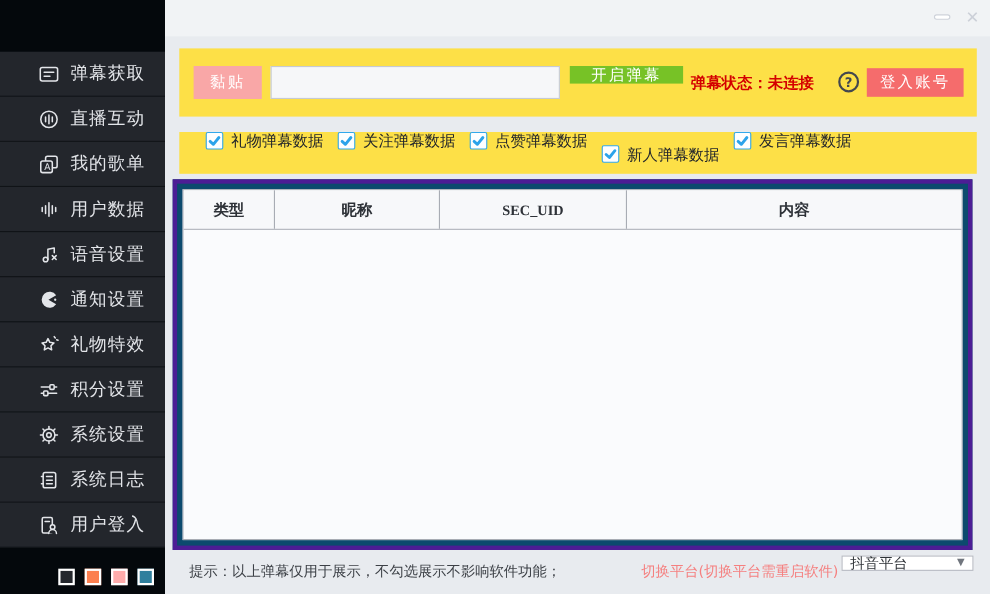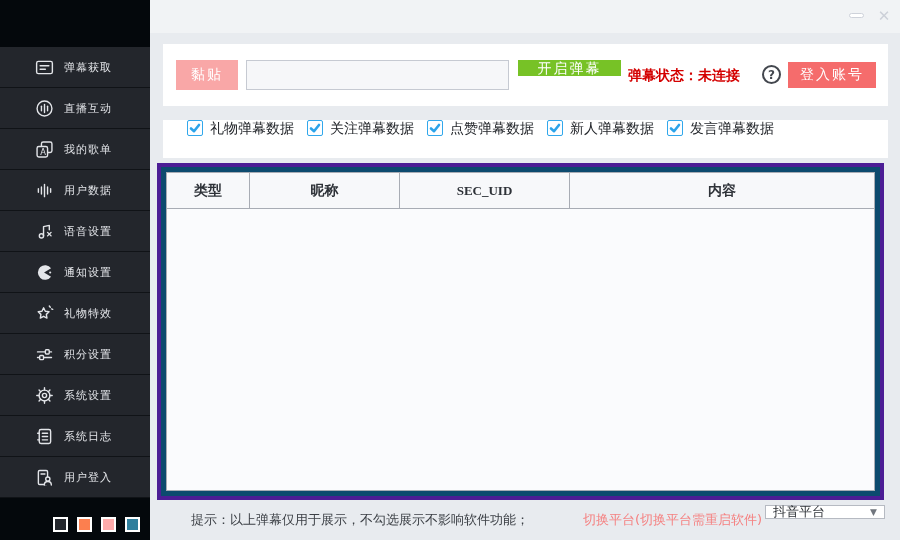--- a/index.html
+++ b/index.html
@@ -10,58 +10,58 @@
   }
   
   .sidebar { position:absolute; left:0; top:0; width:150px; height:540px; background:#04080c; }
   .nav { position:absolute; left:0; top:47px; width:150px; }
   .nav-item {
     height:41px; background:#23262c; border-bottom:1px solid #101317;
     display:flex; align-items:center; padding-left:34px; cursor:pointer;
   }
   .nav-item .icon { width:21px; height:21px; margin-right:9px; display:flex; align-items:center; justify-content:center; }
   .nav-item svg { width:21px; height:21px; stroke:#e3e5e9; fill:none; stroke-width:1.6; stroke-linecap:round; stroke-linejoin:round; }
-  .nav-item .label { color:#e3e5e9; font-size:11px; letter-spacing:1px; white-space:nowrap; }
+  .nav-item .label { color:#e3e5e9; font-size:16px; letter-spacing:1px; white-space:nowrap; }
   .swatches {
     position:absolute; left:0; bottom:8px; width:150px;
     display:flex; justify-content:flex-end; gap:9px; padding-right:10px;
   }
   .swatch { width:15px; height:15px; border:2px solid #ffffff; }
   .swatch-1 { background:#24272d; }
   .swatch-2 { background:#fc7f4f; }
   .swatch-3 { background:#ffabab; }
   .swatch-4 { background:#2f7f9d; }
   
   .titlebar { position:absolute; left:150px; top:0; width:750px; height:33px; background:#f1f3f5; }
   .win-min {
     position:absolute; right:36px; top:13px; width:15px; height:5px;
     background:#ffffff; border:1px solid #ced2da; border-radius:3px; cursor:pointer;
   }
   .win-close {
     position:absolute; right:7px; top:6px; width:18px; height:20px;
     color:#ccd0d8; font-size:15px; font-weight:bold; text-align:center; line-height:20px; cursor:pointer;
   }
   
-  .card { position:absolute; background:#ffffff; }
+  .card { position:absolute; background:#fde047; }
   .card1 { left:163px; top:44px; width:725px; height:62px; }
   .btn { border:none; color:#ffffff; font-size:14px; text-align:center; cursor:pointer;
          font-family:"DejaVu Sans","Liberation Sans",sans-serif; letter-spacing:2px; }
   .paste-btn   { position:absolute; left:13px;  top:16px; width:62px;  height:30px; background:#f9a7a7; }
   .room-input  { position:absolute; left:83px;  top:16px; width:263px; height:30px;
                  background:#f6f7f9; border:1px solid #c6cad2; padding:0 8px; font-size:13px; }
   .start-btn   { position:absolute; left:355px; top:16px; width:103px; height:16px; background:#77c226; }
   .status-text { position:absolute; left:465px; top:23px; color:#d40000; font-weight:bold; font-size:14px; white-space:nowrap; }
   .help-icon   { position:absolute; left:599px; top:21px; width:19px; height:19px; border:2px solid #43474e;
                  border-radius:50%; color:#43474e; font-size:12px; font-weight:bold;
                  display:flex; align-items:center; justify-content:center; cursor:pointer; }
   .login-btn   { position:absolute; left:625px; top:18px; width:88px; height:26px; background:#f56c6c; }
   
   .card2 { left:163px; top:120px; width:725px; height:38px; }
   .filter { position:absolute; top:0; height:38px; display:flex; gap:7px; cursor:pointer; }
-  .f0{left:24px;} .f1{left:144px;} .f2{left:264px;} .f3{left:384px;} .f4{left:504px;}
+  .f0{left:24px;} .f1{left:144px;} .f2{left:264px;} .f3{left:384px;margin-top:12px;} .f4{left:504px;}
   .checkbox {
     width:16px; height:16px; border:1px solid #31a8ec; border-radius:2px; background:#fdfeff;
     display:flex; align-items:center; justify-content:center;
   }
   .checkbox svg { width:12px; height:12px; stroke:#2ba3ea; stroke-width:2.6; fill:none; stroke-linecap:round; stroke-linejoin:round; }
   .filter .label { color:#23262b; font-size:14px; white-space:nowrap; }
   
   .table-panel {
     position:absolute; left:157px; top:163px; width:727px; height:337px;
     background:#0c4a6e; border:4px solid #4c1d95; padding:5px;
@@ -69,21 +69,21 @@
   .dtable { width:100%; height:100%; border:1px solid #a8acb4; background:#fbfcfe; display:flex; flex-direction:column; }
   .thead { display:flex; height:36px; border-bottom:1px solid #a8acb4; background:#f7f8fa; }
   .th {
     display:flex; align-items:center; justify-content:center;
     font-weight:bold; color:#2e3238; font-size:14px; border-right:1px solid #a8acb4;
   }
   .th:last-child { border-right:none; }
   .col-type { width:83px; } .col-nick { width:150px; } .col-uid { width:170px; font-family:Liberation Serif, serif; font-size:13px; } .col-content { flex:1; }
   .tbody { flex:1; background:#fafbfd; }
   
-  .tip-text    { position:absolute; left:172px; top:511px; color:#3c4046; font-size:13px; white-space:nowrap;margin-left:19px; }
+  .tip-text    { position:absolute; left:172px; top:511px; color:#3c4046; font-size:13px; white-space:nowrap; }
   .switch-note { position:absolute; left:583px; top:511px; color:#f58080; font-size:13px; white-space:nowrap; cursor:pointer; }
   .platform-select {
     position:absolute; left:765px; top:505px; width:120px; height:14px;
     background:#ffffff; border:1px solid #b6bac2; display:flex; align-items:center;
     justify-content:space-between; padding:0 7px; font-size:13px; color:#2f3338; cursor:pointer;
   }
   .platform-select .caret { font-size:9px; color:#71767e; }
 </style>
 </head>
 <body>

